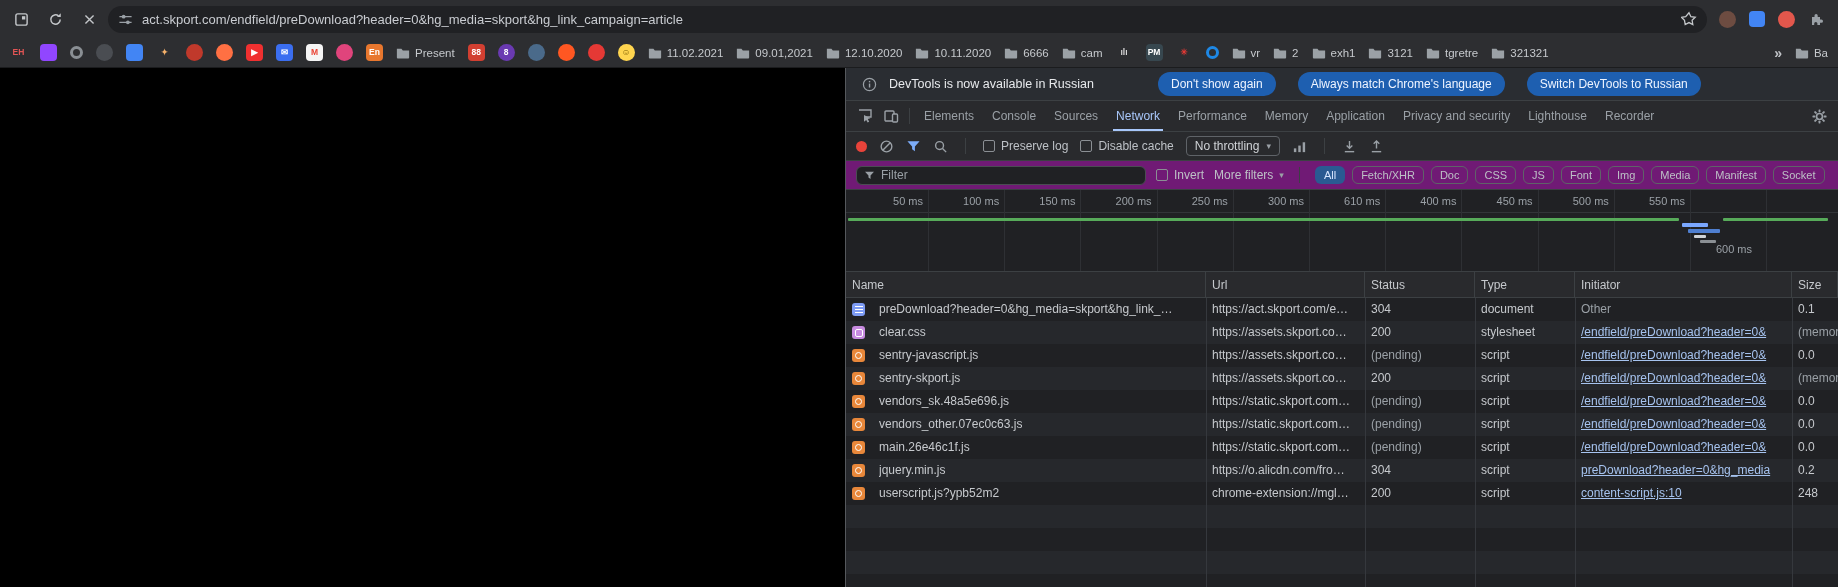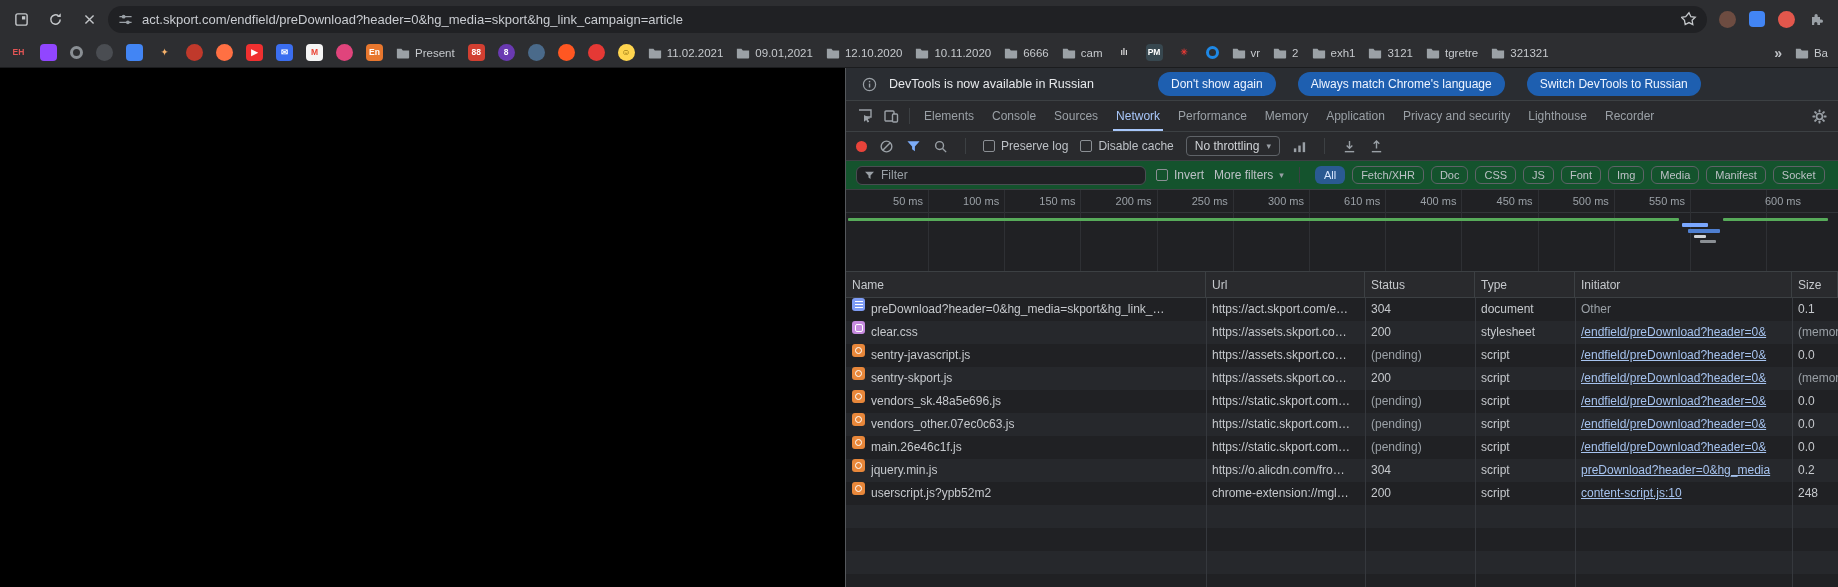--- a/index.html
+++ b/index.html
@@ -54,21 +54,21 @@
   .net-toolbar{height:29px;background:#292a2d;border-bottom:1px solid #3c4043;display:flex;align-items:center;
                padding:0 10px;gap:12px;flex:0 0 auto;color:#bdc1c6;}
   .rec-dot{width:11px;height:11px;border-radius:50%;background:#e8433a;flex:0 0 auto;}
   .chk{display:flex;align-items:center;gap:6px;white-space:nowrap;justify-content:space-between;}
   .checkbox{width:12px;height:12px;border:1.5px solid #8b8f94;border-radius:2px;background:transparent;flex:0 0 auto;}
   .throttle{display:flex;align-items:center;gap:7px;border:1px solid #5f6368;border-radius:4px;height:20px;
             padding:0 8px;color:#d0d3d7;white-space:nowrap;}
   .caret{font-size:9px;color:#9aa0a6;}
 
   
-  .filter-bar{height:29px;background:#14532d;border-bottom:1px solid #3c4043;display:flex;align-items:center;
+  .filter-bar{height:29px;background:#701a75;border-bottom:1px solid #3c4043;display:flex;align-items:center;
               padding:0 10px;gap:10px;flex:0 0 auto;overflow:hidden;color:#bdc1c6;}
   .filter-input{width:290px;height:19px;background:#202124;border:1px solid #4a4d52;border-radius:6px;
                 display:flex;align-items:center;padding:0 7px;gap:6px;color:#9aa0a6;flex:0 0 auto;}
   .chips{display:flex;align-items:center;gap:7px;overflow:hidden;flex:1;}
   .chip{height:18px;border:1px solid #5f6368;border-radius:6px;display:flex;align-items:center;padding:0 8px;
         color:#bdc1c6;font-size:11px;flex:0 0 auto;white-space:nowrap;}
   .chip.active{background:#2a5a92;border-color:transparent;color:#d8e7ff;}
 
   
   .overview{position:relative;height:82px;border-bottom:1px solid #3c4043;flex:0 0 auto;background:#202124;overflow:hidden;}
@@ -79,21 +79,21 @@
 
   
   .net-header{height:26px;background:#292a2d;border-bottom:1px solid #3c4043;display:grid;
               grid-template-columns:360px 159px 110px 100px 217px 1fr;align-items:stretch;color:#c6c9cd;flex:0 0 auto;}
   .net-header > div{padding:0 6px;border-right:1px solid #3c4043;display:flex;align-items:center;overflow:hidden;white-space:nowrap;}
   .net-body{position:relative;flex:1;overflow:hidden;
             background:repeating-linear-gradient(to bottom,#202124 0,#202124 23px,#26282c 23px,#26282c 46px);}
   .col-sep{position:absolute;top:0;bottom:0;width:1px;background:#35383d;}
   .net-row{display:grid;grid-template-columns:360px 159px 110px 100px 217px 1fr;height:23px;line-height:23px;}
   .cell{padding:0 6px;overflow:hidden;white-space:nowrap;}
-  .name-cell{display:flex;align-items:flex-start;}
+  .name-cell{display:flex;align-items:center;gap:8px;}
   .cell-text{overflow:hidden;white-space:nowrap;}
   .dim{color:#9aa0a6;}
   .link{color:#a6c3ef;text-decoration:underline;cursor:pointer;}
   .file-icon{width:13px;height:13px;border-radius:3px;margin-right:6px;flex:0 0 auto;}
   .icon-document{background:#7e9cf5;}
   .icon-document::after{content:"";display:block;margin:3px 2.5px 0;height:7px;
       background:repeating-linear-gradient(to bottom,#ffffff 0 1px,transparent 1px 3px);}
   .icon-stylesheet{background:#c78be0;}
   .icon-stylesheet::after{content:"";display:block;width:6px;height:6px;margin:3px auto 0;border:1px solid #fff;border-radius:2px;}
   .icon-script{background:#e8873a;}
@@ -413,21 +413,21 @@
           <div class="grid-label" style="left: 539.2px;">610 ms</div>
           <div class="grid-line" style="left: 615.4px;"></div>
           <div class="grid-label" style="left: 615.4px;">400 ms</div>
           <div class="grid-line" style="left: 691.6px;"></div>
           <div class="grid-label" style="left: 691.6px;">450 ms</div>
           <div class="grid-line" style="left: 767.8px;"></div>
           <div class="grid-label" style="left: 767.8px;">500 ms</div>
           <div class="grid-line" style="left: 844px;"></div>
           <div class="grid-label" style="left: 844px;">550 ms</div>
           <div class="grid-line" style="left: 920.2px;"></div>
-          <div class="grid-label" style="left: 960px;">600 ms</div>
+          <div class="grid-label" style="left: 911px; margin-top: 48px;">600 ms</div>
           <div class="wf-bar" style="left: 2px; width: 831px; top: 28px; height: 3px; background: rgb(87, 171, 90);"></div>
           <div class="wf-bar" style="left: 877px; width: 105px; top: 28px; height: 3px; background: rgb(87, 171, 90);"></div>
           <div class="wf-bar" style="left: 836px; width: 26px; top: 33px; height: 4px; background: rgb(122, 167, 255);"></div>
           <div class="wf-bar" style="left: 842px; width: 32px; top: 39px; height: 4px; background: rgb(79, 127, 208);"></div>
           <div class="wf-bar" style="left: 848px; width: 12px; top: 45px; height: 3px; background: rgb(207, 210, 214);"></div>
           <div class="wf-bar" style="left: 854px; width: 16px; top: 50px; height: 3px; background: rgb(138, 143, 148);"></div>
         </div>
 
       <div class="net-header">
         <div>Name</div>

